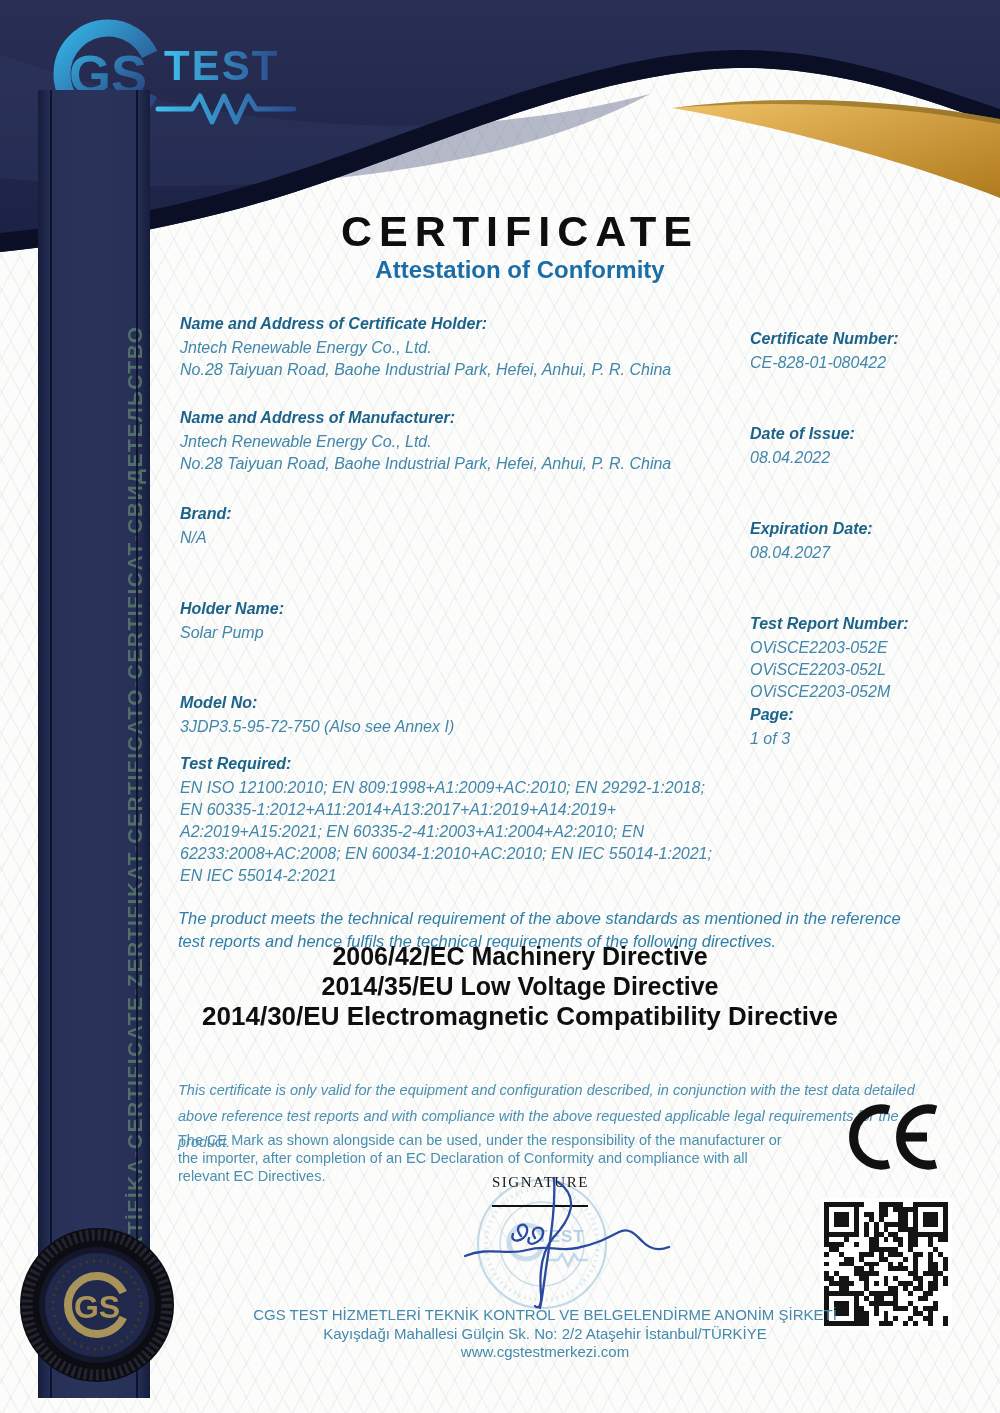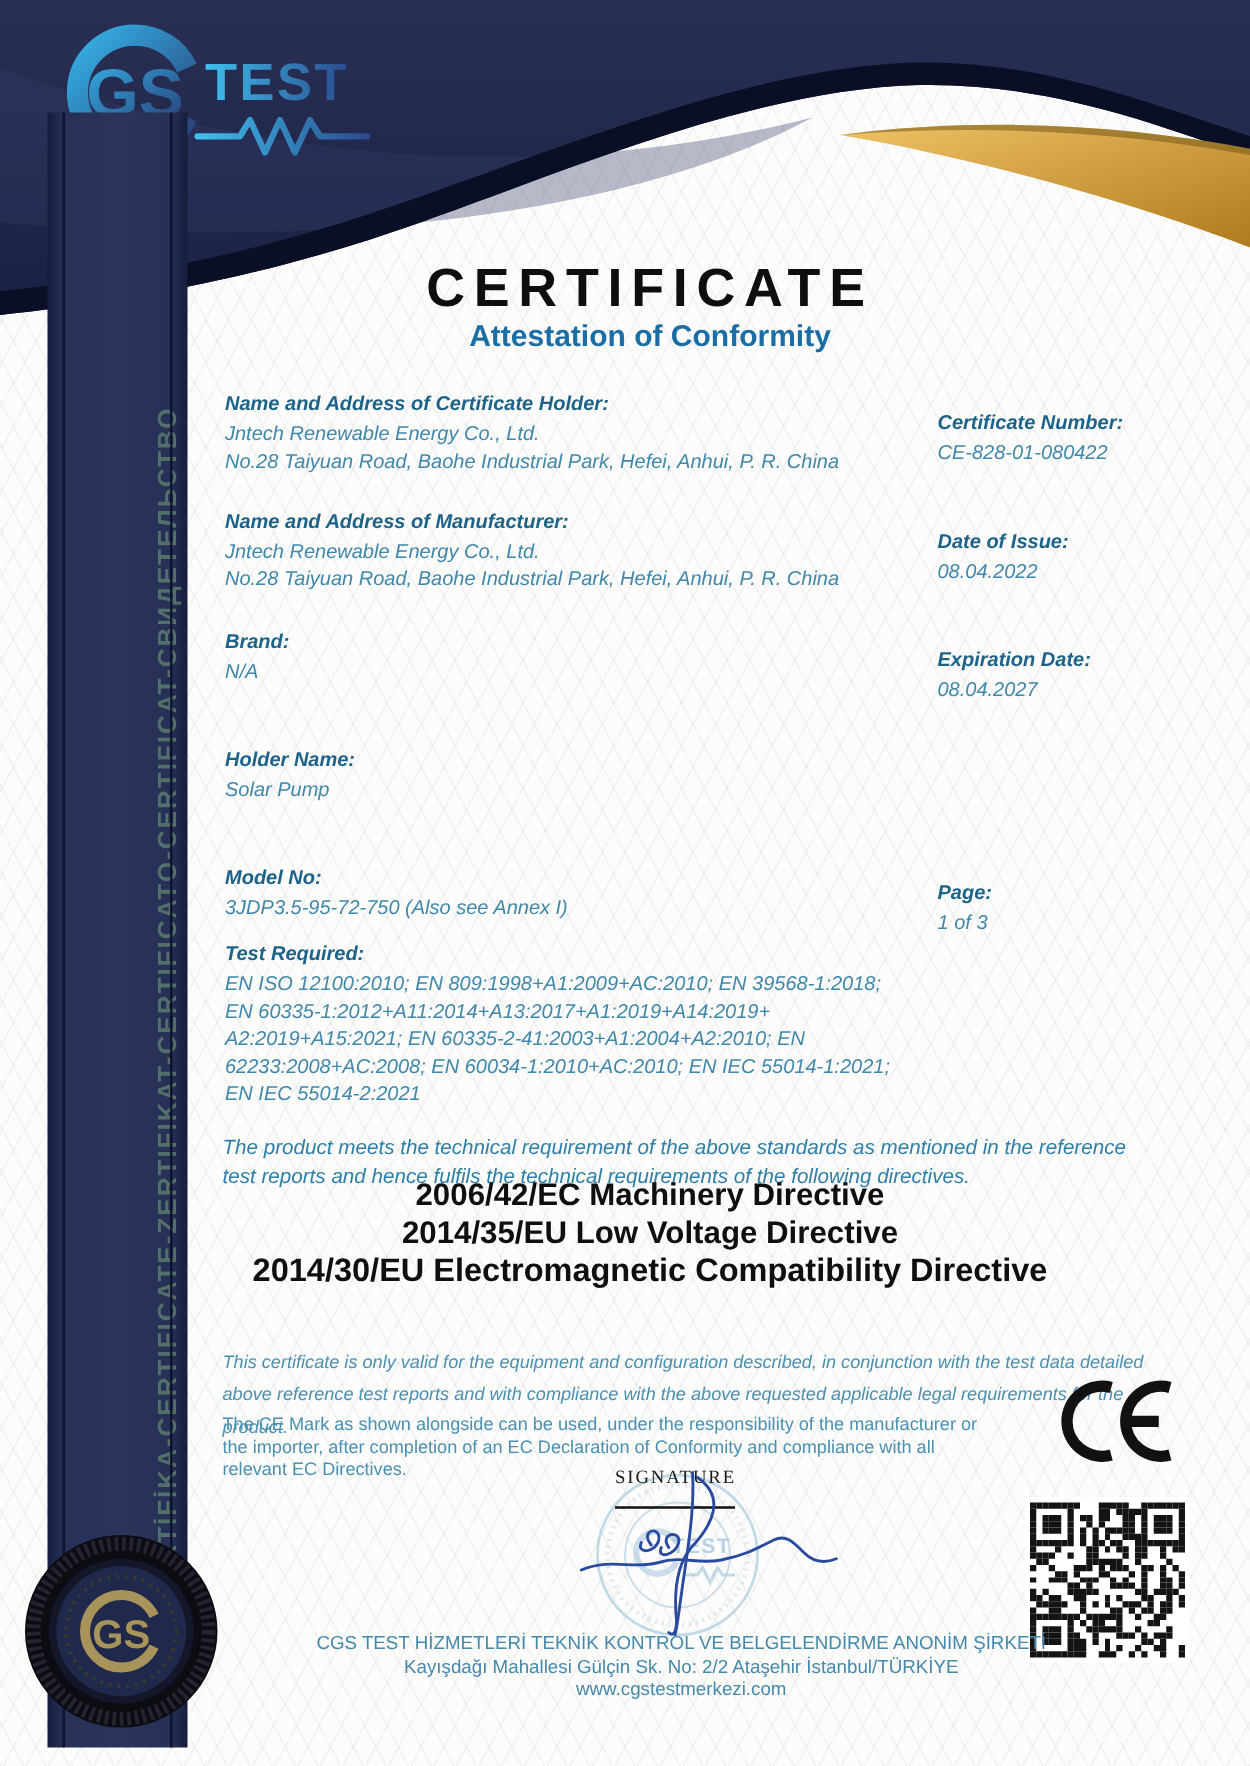--- a/index.html
+++ b/index.html
@@ -173,21 +173,21 @@
     <div class="fline">Solar Pump</div>
   </section>
 
   <section class="field col-l" style="top:694px">
     <div class="flabel">Model No:</div>
     <div class="fline">3JDP3.5-95-72-750 (Also see Annex I)</div>
   </section>
 
   <section class="field col-l" style="top:755px">
     <div class="flabel">Test Required:</div>
-    <div class="fline">EN ISO 12100:2010; EN 809:1998+A1:2009+AC:2010; EN 39568-1:2018;</div>
+    <div class="fline">EN ISO 12100:2010; EN 809:1998+A1:2009+AC:2010; EN 29292-1:2018;</div>
     <div class="fline">EN 60335-1:2012+A11:2014+A13:2017+A1:2019+A14:2019+</div>
     <div class="fline">A2:2019+A15:2021; EN 60335-2-41:2003+A1:2004+A2:2010; EN</div>
     <div class="fline">62233:2008+AC:2008; EN 60034-1:2010+AC:2010; EN IEC 55014-1:2021;</div>
     <div class="fline">EN IEC 55014-2:2021</div>
   </section>
 
   <section class="field col-r" style="top:330px">
     <div class="flabel">Certificate Number:</div>
     <div class="fline">CE-828-01-080422</div>
   </section>
@@ -195,20 +195,26 @@
   <section class="field col-r" style="top:425px">
     <div class="flabel">Date of Issue:</div>
     <div class="fline">08.04.2022</div>
   </section>
 
   <section class="field col-r" style="top:520px">
     <div class="flabel">Expiration Date:</div>
     <div class="fline">08.04.2027</div>
   </section>
 
+  <section class="field col-r" style="top:615px">
+    <div class="flabel">Test Report Number:</div>
+    <div class="fline">OViSCE2203-052E</div>
+    <div class="fline">OViSCE2203-052L</div>
+    <div class="fline">OViSCE2203-052M</div>
+  </section>
 
   <section class="field col-r" style="top:706px">
     <div class="flabel">Page:</div>
     <div class="fline">1 of 3</div>
   </section>
 
   <p class="statement">The product meets the technical requirement of the above standards as mentioned in the reference test reports and hence fulfils the technical requirements of the following directives.</p>
 
   <div class="directives">
     <div class="directive-line">2006/42/EC Machinery Directive</div>

